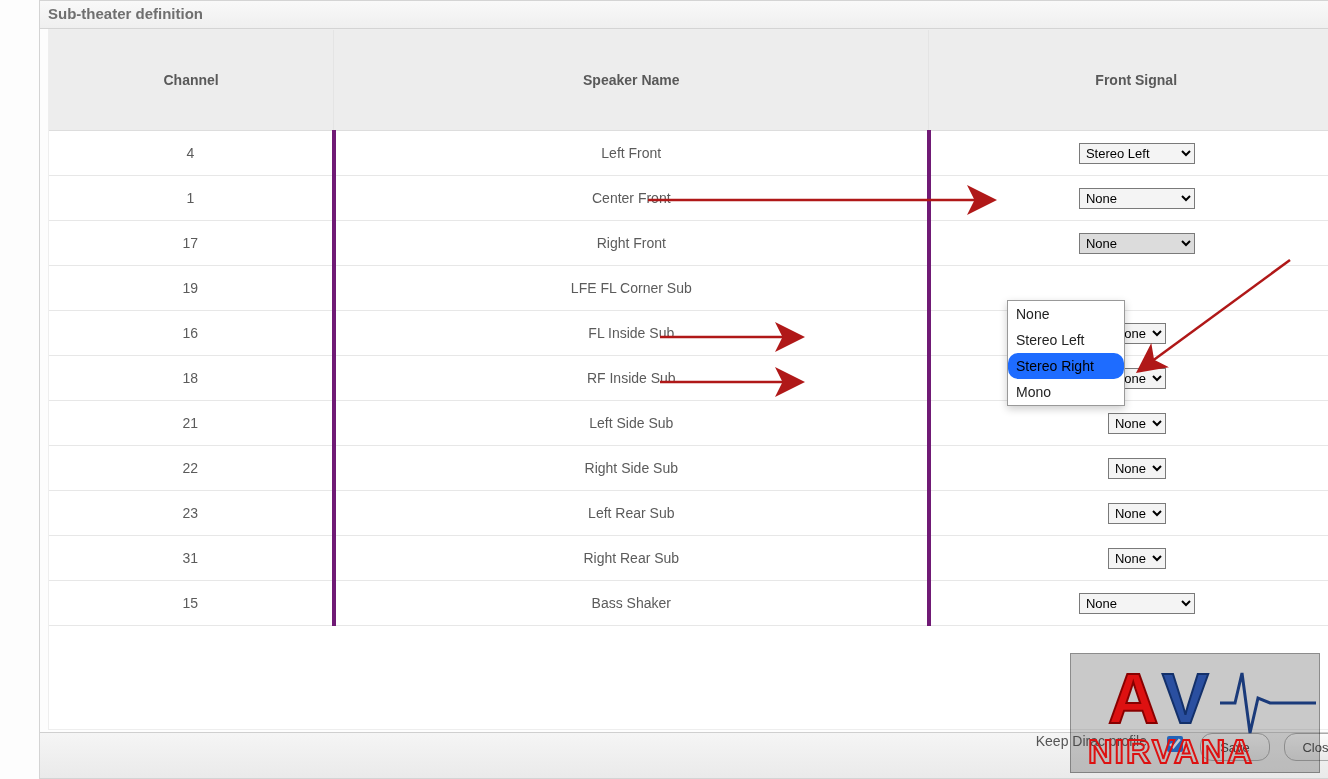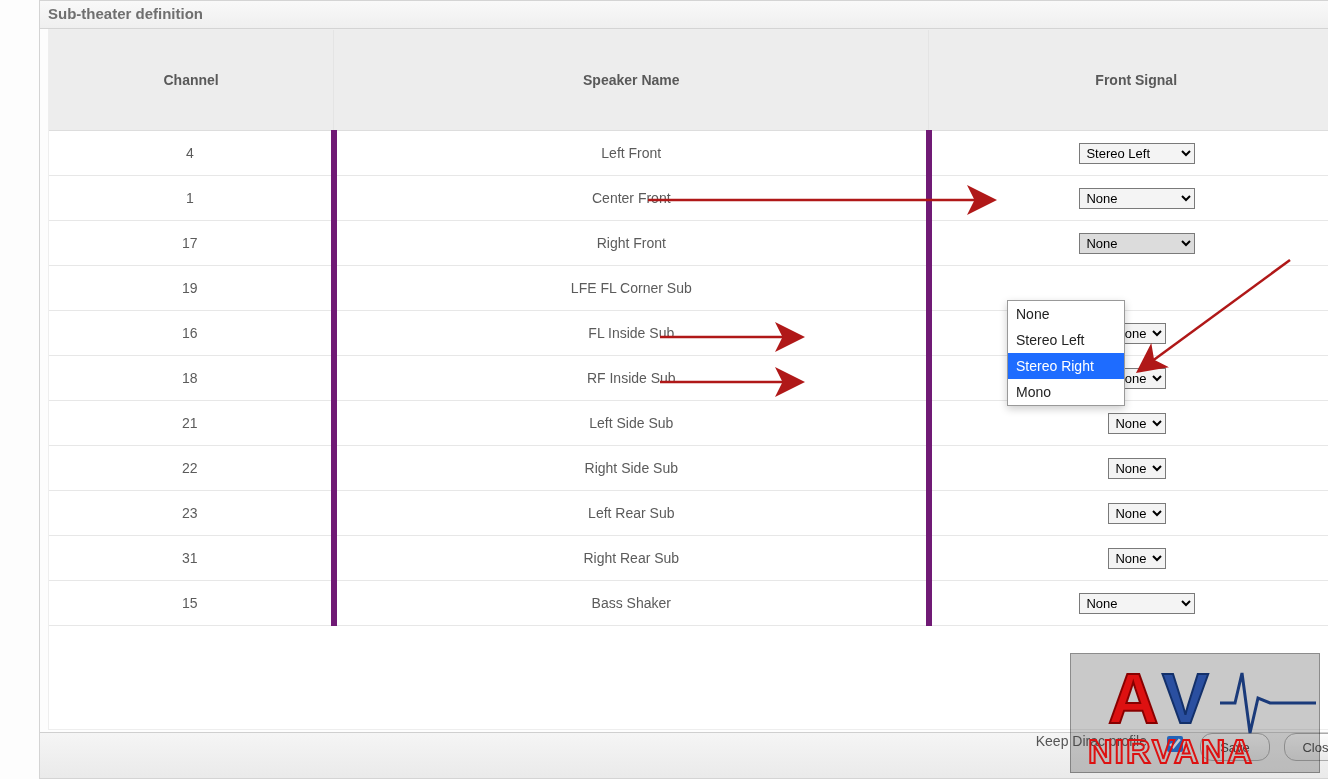--- a/index.html
+++ b/index.html
@@ -52,21 +52,21 @@
     font-weight: bold;
     font-size: 14px;
     text-align: center;
     padding: 42px 8px;
     border-bottom: 1px solid #ddd;
     border-left: 1px solid #e4e4e4;
   }
   table.dataT thead th:first-child { border-left: none; }
   table.dataT tbody td {
     border-bottom: 1px solid #e7e7e7;
-    border-left: 6px solid #701a75;
+    border-left: 4px solid #701a75;
     text-align: center;
     font-size: 14px;
     color: #5b5b5b;
     height: 45px;
     padding: 0 6px;
     background: #fff;
   }
   table.dataT tbody td:first-child { border-left: none; }
   select.zoneSel {
     font-size: 13px;
@@ -107,21 +107,21 @@
   .dropdown {
     position:absolute;
     width:118px;
     background:#fff;
     border:1px solid #999;
     box-shadow:0 3px 8px rgba(0,0,0,.2);
     font-size:14px;
     z-index:50;
   }
   .dropdown .opt { padding:5px 8px; color:#222; cursor:default; }
-  .dropdown .opt.hl { background:#1e6cff; color:#ffffff; }
+  .dropdown .opt.hl { background:#1e6cff; color:#000000;border-radius:10px; }
   
   .wm {
     position:absolute; right:8px; bottom:6px; width:250px; height:120px;
     z-index:100; pointer-events:none;
   }
   .wm .box{
     position:absolute; left:0; top:0; right:0; bottom:0;
     background:rgba(60,60,60,.28);
     border:1px solid rgba(0,0,0,.3);
   }

